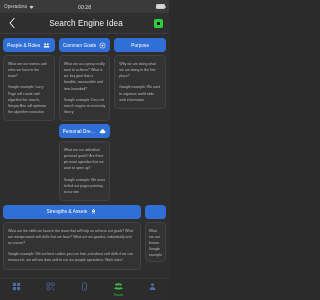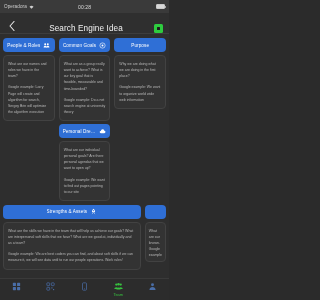--- a/index.html
+++ b/index.html
@@ -31,21 +31,21 @@
   }
   .battery:after {
     content: ""; position: absolute; right: -1.6px; top: 1.2px;
     width: 1px; height: 2px; background: #c9c9c9; border-radius: 0 1px 1px 0;
   }
 
   
   .header {
     height: 21px; flex: 0 0 21px;
     background: #2f2f2f;
-    display: flex; align-items: flex-end;
+    display: flex; align-items: center;
     padding: 0 6px;
     border-bottom: .5px solid #3d3d3d;
   }
   .back-btn {
     width: 12px; height: 14px; display: flex; align-items: center; justify-content: center;
     color: #e8e8e8;
   }
   .back-btn svg { width: 6px; height: 10px; }
   .title {
     flex: 1; text-align: center; color: #f1f1f1;

